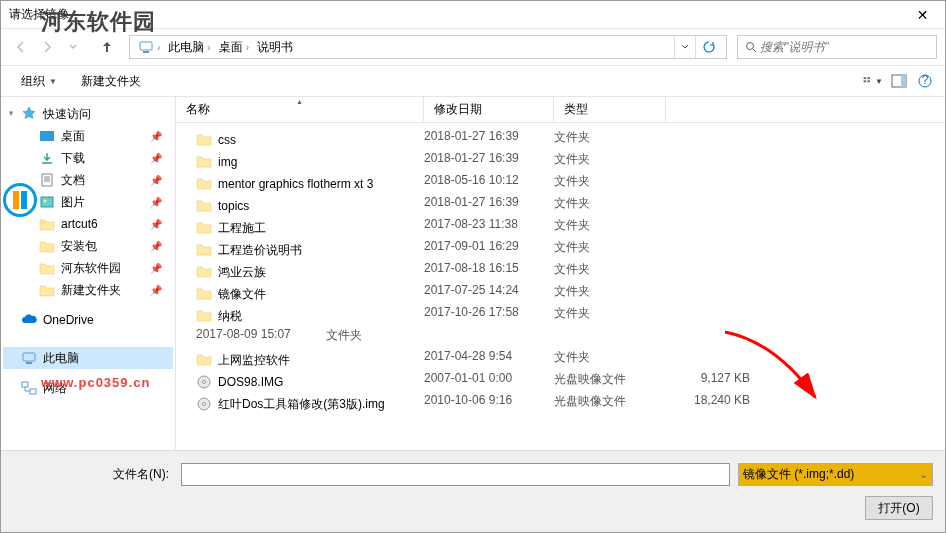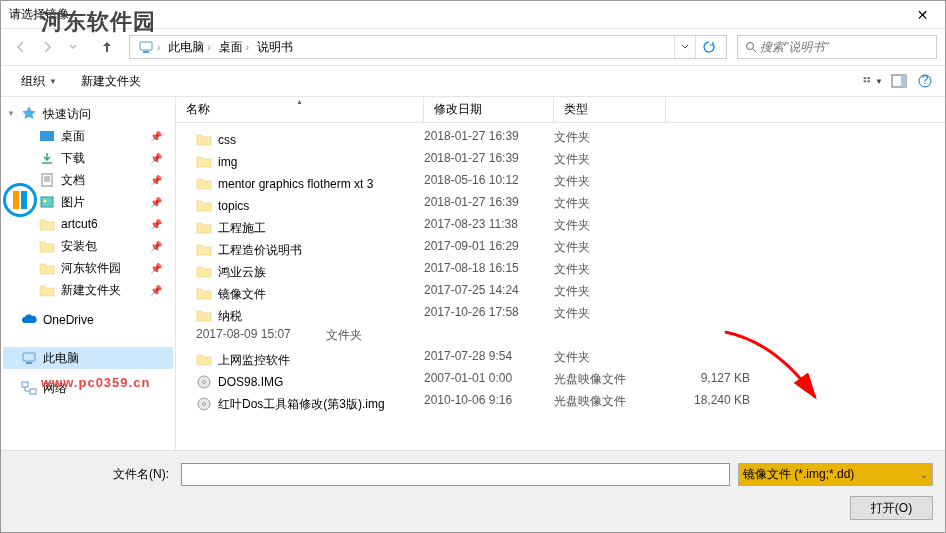--- a/index.html
+++ b/index.html
@@ -61,21 +61,21 @@
     .fr-type{width:112px;color:#555;}
     .fr-size{width:100px;text-align:right;padding-right:16px;color:#555;}
     .folder-ico{width:16px;height:16px;display:inline-block;}
     .arrow-annotation{position:absolute;right:110px;bottom:120px;pointer-events:none;z-index:10;}
     .bottombar { position: absolute; bottom: 0; left: 0; right: 0; background: #f0f0f0; border-top: 1px solid #ddd; padding: 12px 12px 12px 12px;}
     .filename-row{display:flex;align-items:center;gap:8px;margin-bottom:10px;}
     .fn-label{width:160px;text-align:right;padding-right:4px;}
     .fn-input{flex:1;height:23px;border:1px solid #6b9bd2;padding:0 4px;outline:none;}
     .fn-select{width:195px;height:23px;border:1px solid #adadad;background:#eab308;padding:0 4px;display:flex;align-items:center;justify-content:space-between;}
     .btn-row{display:flex;justify-content:flex-end;gap:8px;}
-    .dlg-btn{width:83px;height:24px;border:1px solid #adadad;background:#e1e1e1;text-align:center;line-height:22px;}
+    .dlg-btn{width:68px;height:24px;border:1px solid #adadad;background:#e1e1e1;text-align:center;line-height:22px;}
     svg{display:block;}
   </style>
 </head>
 <body>
 
 <div class="titlebar">
   <span class="title">请选择镜像</span>
   <div class="close">✕</div>
 </div>
 
@@ -470,21 +470,21 @@
         </div>
         <div class="filerow">
           <div class="fr-name">
             <span class="folder-ico">
               <svg width="16" height="14" viewBox="0 0 16 14">
                 <path d="M1 3h5l1 2h8v8H1z" fill="#ffe9a6" stroke="#e8c060" stroke-width=".5"></path>
               </svg>
             </span>
             <span>上网监控软件</span>
           </div>
-          <div class="fr-date">2017-07-28 9:54</div>
+          <div class="fr-date">2017-04-28 9:54</div>
           <div class="fr-type">文件夹</div>
           <div class="fr-size"></div>
         </div>
         <div class="filerow">
           <div class="fr-name">
             <span class="folder-ico">
               <svg width="16" height="16" viewBox="0 0 16 16">
                 <circle cx="8" cy="8" r="6" fill="#e8e8e8" stroke="#999"></circle>
                 <circle cx="8" cy="8" r="1.5" fill="#fff" stroke="#999"></circle>
               </svg>

